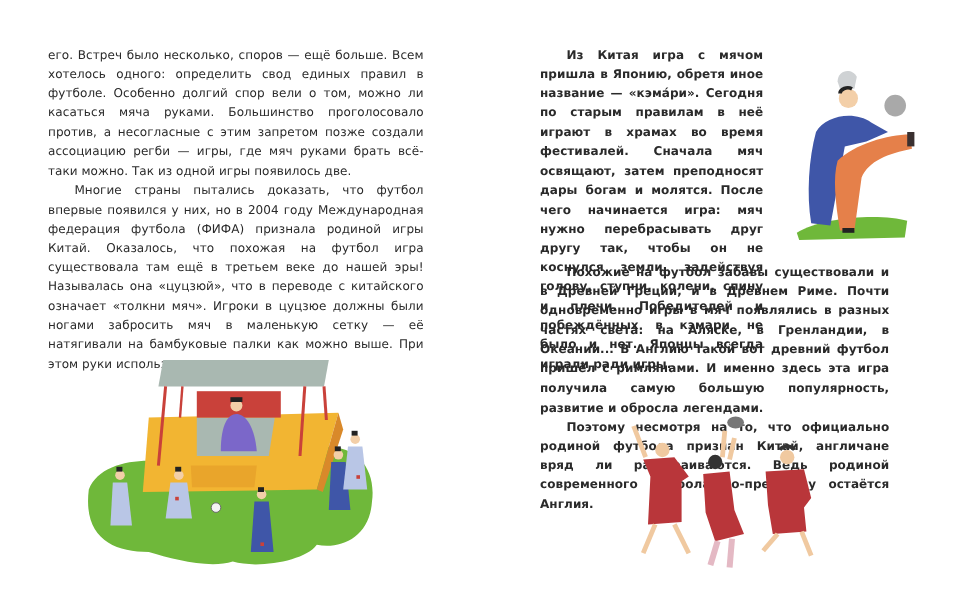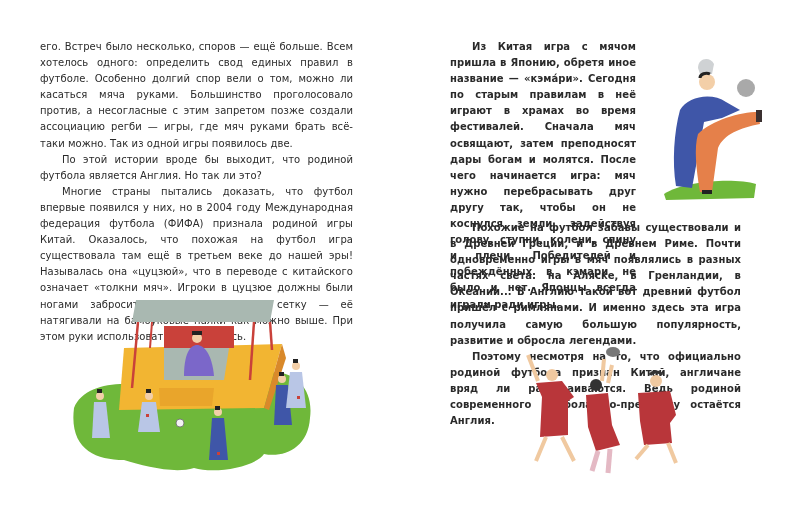--- a/index.html
+++ b/index.html
@@ -18,21 +18,20 @@
   .illus { position:absolute; }
 </style>
 </head>
 <body>
 
 <div class="spread">
 
   <div class="page page-left">
     <div class="col left-col">
       <p>его. Встреч было несколько, споров — ещё больше. Всем хотелось одного: определить свод единых правил в футболе. Особенно долгий спор вели о том, можно ли касаться мяча руками. Большинство проголосовало против, а несогласные с этим запретом позже создали ассоциацию регби — игры, где мяч руками брать всё-таки можно. Так из одной игры появилось две.</p>
-      <p class="ind">По этой истории вроде бы выходит, что родиной футбола является Англия. Но так ли это?</p>
       <p class="ind">Многие страны пытались доказать, что футбол впервые появился у них, но в 2004 году Международная федерация футбола (ФИФА) признала родиной игры Китай. Оказалось, что похожая на футбол игра существовала там ещё в третьем веке до нашей эры! Называлась она «цуцзюй», что в переводе с китайского означает «толкни мяч». Игроки в цуцзюе должны были ногами забросить мяч в маленькую сетку — её натягивали на бамбуковые палки как можно выше. При этом руки использовать запрещалось.</p>
     </div>
 
     <svg class="illus" style="left:64px; top:288px;" width="252" height="186" viewBox="0 0 252 186">
 
       <path d="M10,120 C20,95 60,92 90,100 C120,92 170,95 200,85 C230,80 250,100 246,130 C244,160 220,170 200,166 C190,180 150,186 130,180 C110,186 80,178 60,172 C30,172 5,160 10,120 Z" fill="#6fb83a"></path>
 
       <path d="M60,60 L218,56 L200,120 L55,122 Z" fill="#f2b532"></path>
       <path d="M95,100 L150,100 L148,118 L96,118 Z" fill="#e9a52b"></path>
       <path d="M200,120 L218,56 L222,70 L205,122 Z" fill="#d9892a"></path>

